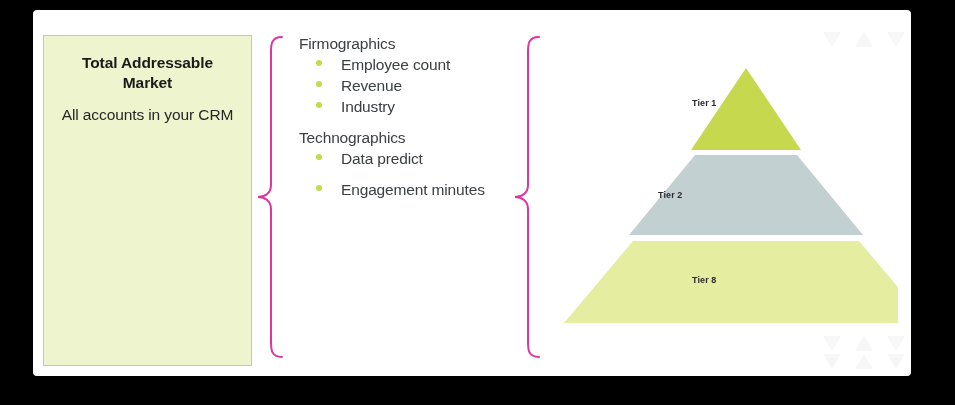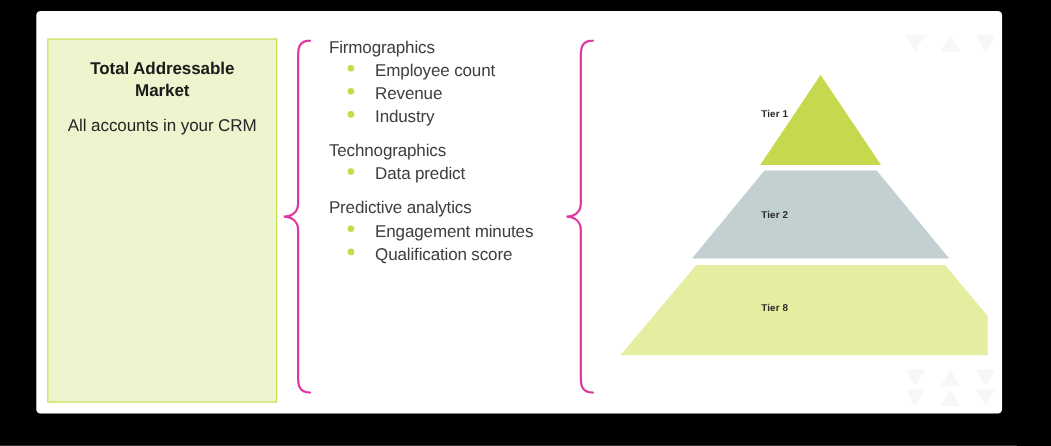--- a/index.html
+++ b/index.html
@@ -149,21 +149,21 @@
   }
   .tier-label {
     position: absolute;
     font-size: 9px;
     font-weight: bold;
     color: #2b2b2b;
     letter-spacing: 0.1px;
     white-space: nowrap;
   }
   #tier-1-label { left: 659px; top: 88px; }
-  #tier-2-label { left: 659px; top: 180px; text-align: right; }
+  #tier-2-label { left: 625px; top: 180px; text-align: right; }
   #tier-3-label { left: 659px; top: 265px; }
 </style>
 </head>
 <body>
 
 <div id="stage">
 
   <div id="slide-card">
 
     <div class="watermark-row" id="watermark-top">
@@ -214,28 +214,23 @@
 
       <div class="group-block">
         <div class="group-heading">Technographics</div>
         <div class="bullet-item">
           <span class="bullet-dot" style="background: rgb(190, 222, 74);"></span>
           <span class="bullet-text">Data predict</span>
         </div>
       </div>
 
       <div class="group-block">
-        <div class="group-heading">Predictive analytics</div>
         <div class="bullet-item">
           <span class="bullet-dot" style="background: rgb(190, 222, 74);"></span>
           <span class="bullet-text">Engagement minutes</span>
-        </div>
-        <div class="bullet-item">
-          <span class="bullet-dot" style="background: rgb(190, 222, 74);"></span>
-          <span class="bullet-text">Qualification score</span>
         </div>
       </div>
 
     </div>
 
     <svg class="brace" id="brace-right" width="26" height="322" viewBox="0 0 26 322">
       <path d="M25 1 C14 1 14 9 14 16 L14 149 C14 157 8 161 1 161 C8 161 14 165 14 173 L14 306 C14 313 14 321 25 321" fill="none" stroke="#e0359f" stroke-width="2" stroke-linecap="round"></path>
     </svg>
 
     <svg id="pyramid" width="360" height="285" viewBox="0 0 360 285">

